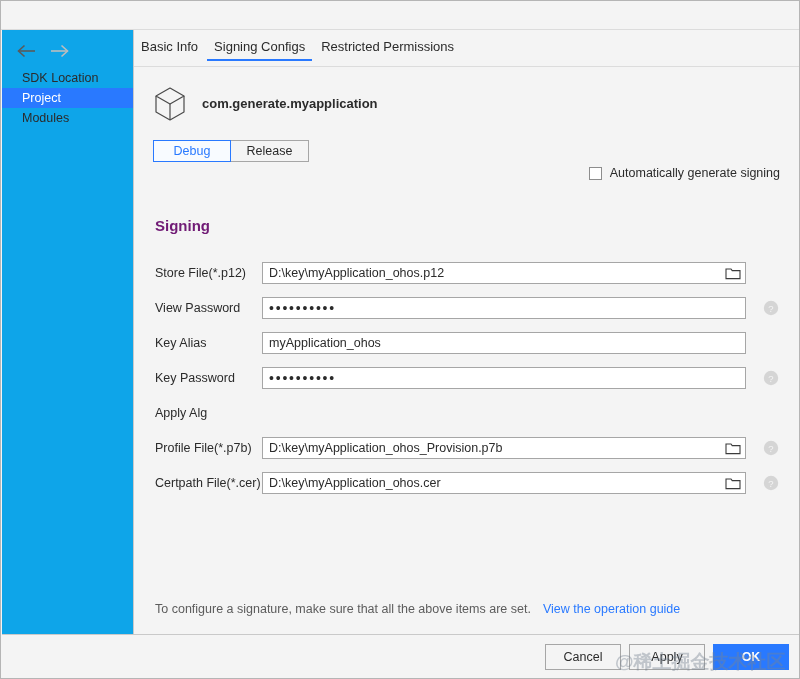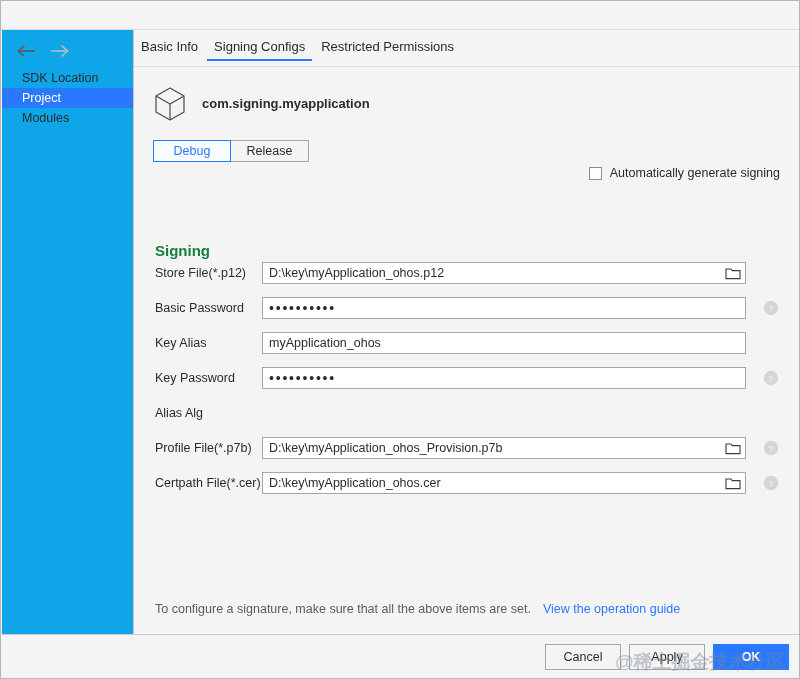--- a/index.html
+++ b/index.html
@@ -157,22 +157,22 @@
     border: 1px solid #8d8d8d;
     background: #ffffff;
     flex: 0 0 auto;
   }
   #auto-sign-label {
     font-size: 12.5px; color: #2b2b2b; white-space: nowrap;
   }
 
   
   #section-title {
-    position: absolute; left: 21px; top: 212px;
-    font-size: 15px; font-weight: bold; color: #15803d;
+    position: absolute; left: 21px; top: 187px;
+    font-size: 15px; font-weight: bold; color: #701a75;
   }
 
   
   #form { position: absolute; left: 0; top: 232px; width: 665px; }
   .frow {
     position: relative;
     height: 22px;
     margin-bottom: 13px;
   }
   .flabel {
@@ -325,21 +325,21 @@
     <div id="tabs-underline"></div>
 
     <div id="pkg-row">
       <svg id="pkg-icon" viewBox="0 0 38 40">
         <g fill="none" stroke="#4a4a4a" stroke-width="1.2" stroke-linejoin="round">
           <polygon points="5,13 19,5 33,13 19,21"></polygon>
           <polyline points="5,13 5,29 19,37 33,29 33,13"></polyline>
           <line x1="19" y1="21" x2="19" y2="37"></line>
         </g>
       </svg>
-      <div id="pkg-name">com.signing.myapplication</div>
+      <div id="pkg-name">com.generate.myapplication</div>
     </div>
 
     <div id="seg-control">
       <div class="seg-btn active">Debug</div>
       <div class="seg-btn">Release</div>
     </div>
 
     <div id="auto-sign-row">
       <div class="cbox"></div>
       <div id="auto-sign-label">Automatically generate signing</div>
@@ -353,21 +353,21 @@
         <div class="flabel">Store File(*.p12)</div>
         <div class="finput wide">
           <div class="fvalue">D:\key\myApplication_ohos.p12</div>
           <svg class="browse-icon" viewBox="0 0 16 14">
             <path d="M1 3 L6 3 L7.2 4.6 L15 4.6 L15 12.6 L1 12.6 Z" fill="none" stroke="#3c3c3c" stroke-width="1.1"></path>
           </svg>
         </div>
       </div>
 
       <div class="frow">
-        <div class="flabel">Basic Password</div>
+        <div class="flabel">View Password</div>
         <div class="finput wide">
           <div class="fvalue masked">••••••••••</div>
         </div>
         <svg class="help-icon far" viewBox="0 0 16 16">
           <circle cx="8" cy="8" r="7.2" fill="#d5d5d5"></circle>
           <text x="8" y="11.6" text-anchor="middle" font-size="9.5" font-family="Liberation Sans, sans-serif" fill="#f4f4f4">?</text>
         </svg>
       </div>
 
       <div class="frow">
@@ -382,21 +382,21 @@
         <div class="finput wide">
           <div class="fvalue masked">••••••••••</div>
         </div>
         <svg class="help-icon far" viewBox="0 0 16 16">
           <circle cx="8" cy="8" r="7.2" fill="#d5d5d5"></circle>
           <text x="8" y="11.6" text-anchor="middle" font-size="9.5" font-family="Liberation Sans, sans-serif" fill="#f4f4f4">?</text>
         </svg>
       </div>
 
       <div class="frow">
-        <div class="flabel">Alias Alg</div>
+        <div class="flabel">Apply Alg</div>
       </div>
 
       <div class="frow">
         <div class="flabel">Profile File(*.p7b)</div>
         <div class="finput wide">
           <div class="fvalue">D:\key\myApplication_ohos_Provision.p7b</div>
           <svg class="browse-icon" viewBox="0 0 16 14">
             <path d="M1 3 L6 3 L7.2 4.6 L15 4.6 L15 12.6 L1 12.6 Z" fill="none" stroke="#3c3c3c" stroke-width="1.1"></path>
           </svg>
         </div>

